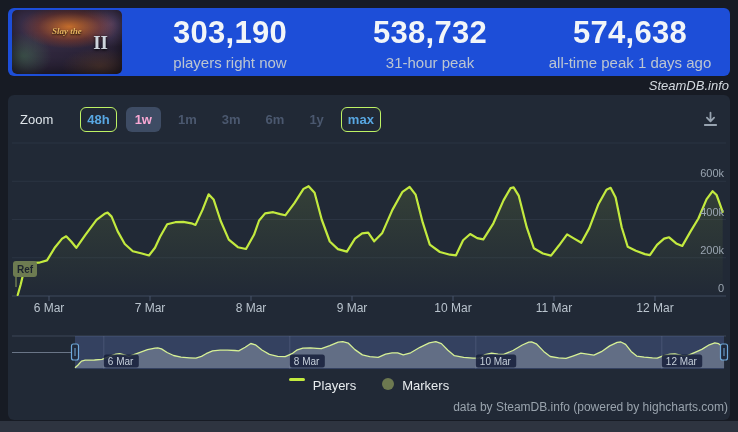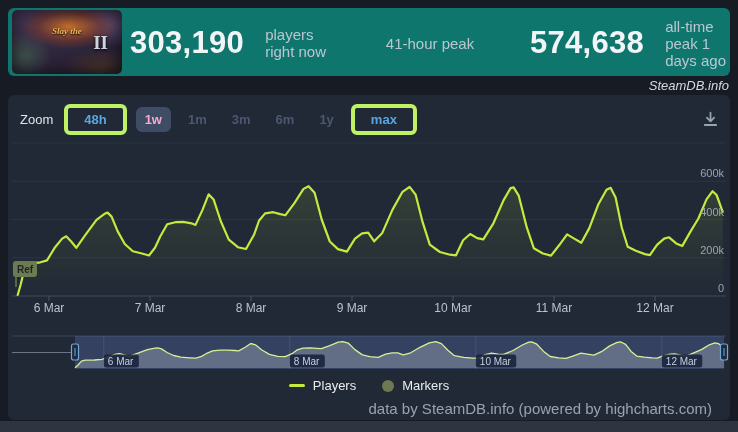--- a/index.html
+++ b/index.html
@@ -1,57 +1,57 @@
 <!DOCTYPE html>
 <html><head>
 <meta charset="utf-8">
 <style>
   html,body{margin:0;padding:0;background:#0e1117;}
   .page{position:relative;width:738px;height:432px;background:#171b24;overflow:hidden;
         font-family:"Liberation Sans",sans-serif;}
 
   
-  .header-card{position:absolute;left:8px;top:8px;width:722px;height:68px;background:#0f766e;border-radius:6px;}
+  .header-card{position:absolute;left:8px;top:8px;width:722px;height:68px;background:#1d4ed8;border-radius:6px;}
   .capsule{position:absolute;left:4px;top:2px;width:110px;height:64px;border-radius:5px;overflow:hidden;cursor:pointer;
     background:
       radial-gradient(ellipse 62% 48% at 52% 26%, rgba(224,122,40,.85), rgba(150,62,32,.45) 45%, rgba(0,0,0,0) 72%),
       radial-gradient(ellipse 42% 60% at 10% 72%, rgba(70,115,85,.55), rgba(0,0,0,0) 62%),
       radial-gradient(ellipse 45% 55% at 90% 22%, rgba(118,96,150,.55), rgba(0,0,0,0) 65%),
       radial-gradient(ellipse 50% 40% at 80% 88%, rgba(90,60,40,.6), rgba(0,0,0,0) 70%),
       linear-gradient(160deg,#46395a 0%,#332a41 45%,#201a2b 100%);
     box-shadow:inset 0 0 18px rgba(0,0,0,.65);}
   .cap-title{position:absolute;left:0;top:16px;width:100%;text-align:center;line-height:1.1;}
   .cap-l1{display:block;font:italic 700 9px "Liberation Serif",serif;color:#e3b25e;text-shadow:0 1px 2px #000;}
   .cap-l2{display:block;font:700 14px "Liberation Serif",serif;color:#d9a83c;letter-spacing:2px;text-shadow:0 1px 2px #000;margin-top:39px;}
   .cap-num{position:absolute;right:14px;top:22px;font:700 19px "Liberation Serif",serif;color:#ced5dd;text-shadow:0 1px 3px #000;}
   .stats{position:absolute;left:122px;top:0;right:0;height:100%;display:flex;}
-  .stat{flex:1;display:flex;align-items:center;justify-content:center;gap:21px;padding-top:2px;}
+  .stat{flex:1;display:flex;flex-direction:column;align-items:center;justify-content:center;gap:3px;padding-top:2px;}
   .stat .num{font-size:31px;font-weight:700;color:#f2f5f8;letter-spacing:.3px;}
   .stat .lbl{font-size:15px;color:#bcc6d1;}
 
   .watermark{position:absolute;top:78px;right:9px;font:italic 13px "Liberation Sans",sans-serif;color:#d4dae0;}
 
   
   .chart-card{position:absolute;left:8px;top:95px;width:722px;height:325px;background:#212936;border-radius:6px;overflow:hidden;}
   .toolbar{position:absolute;left:12px;top:9px;right:10px;height:30px;display:flex;align-items:center;gap:9px;z-index:3;}
-  .zoom-label{font-size:13px;color:#dfe5ea;margin-right:2px;}
+  .zoom-label{font-size:13px;color:#dfe5ea;margin-right:18px;}
   #zoom-buttons{display:flex;align-items:center;gap:9px;}
   .zbtn{font:700 13px "Liberation Sans",sans-serif;background:transparent;border:none;color:#58a7e2;
         padding:5px 8px;border-radius:6px;cursor:pointer;line-height:1;}
-  .zbtn.enabled{border:4px solid #bef264;padding:5px 16px;}
+  .zbtn.enabled{border:1px solid #bef264;padding:5px 6px;}
   .zbtn.selected{background:#3e4c64;color:#f9a8d4;padding:6px 9px;}
   .zbtn.disabled{color:#4b586f;cursor:default;}
   .dl{margin-left:auto;cursor:pointer;display:flex;align-items:center;}
   #chart-svg{position:absolute;left:0;top:0;z-index:1;}
   .legend{position:absolute;left:0;top:283px;width:100%;display:flex;justify-content:center;align-items:center;gap:26px;z-index:2;}
-  .legend-item{display:flex;align-items:center;gap:8px;cursor:pointer;}
+  .legend-item{display:flex;align-items:flex-start;gap:8px;cursor:pointer;}
   .legend-item .txt{font-size:13px;color:#e8ecef;}
   .sw-line{width:16px;height:3px;border-radius:2px;background:#c3ea3f;display:inline-block;}
   .sw-circle{width:12px;height:12px;border-radius:50%;background:#6d7950;display:inline-block;}
-  .credits{position:absolute;right:18px;top:305px;font-size:15px;color:#99a3ad;z-index:2;cursor:pointer;}
+  .credits{position:absolute;right:2px;top:305px;font-size:12px;color:#99a3ad;z-index:2;cursor:pointer;}
 
   .bottom-strip{position:absolute;left:0;top:421px;width:738px;height:11px;background:#2e3440;}
 
   
   text{font-family:"Liberation Sans",sans-serif;}
   .ylab{font-size:11px;fill:#9aa5b1;}
   .xlab{font-size:12px;fill:#b9c3cd;}
   .navlab{font-size:10px;fill:#c7d1dc;}
   .flagtxt{font-size:10px;font-weight:700;fill:#1d242f;}
 </style>
@@ -67,21 +67,22 @@
         <span class="cap-l2">SPIRE</span>
       </div>
       <span class="cap-num">II</span>
     </div>
     <div class="stats">
       <div class="stat">
         <div class="num">303,190</div>
         <div class="lbl">players right now</div>
       </div>
       <div class="stat">
-        <div class="lbl">41-hour peak</div>
+        <div class="num">538,732</div>
+        <div class="lbl">31-hour peak</div>
       </div>
       <div class="stat">
         <div class="num">574,638</div>
         <div class="lbl">all-time peak 1 days ago</div>
       </div>
     </div>
   </div>
 
   <div class="watermark">SteamDB.info</div>
 

